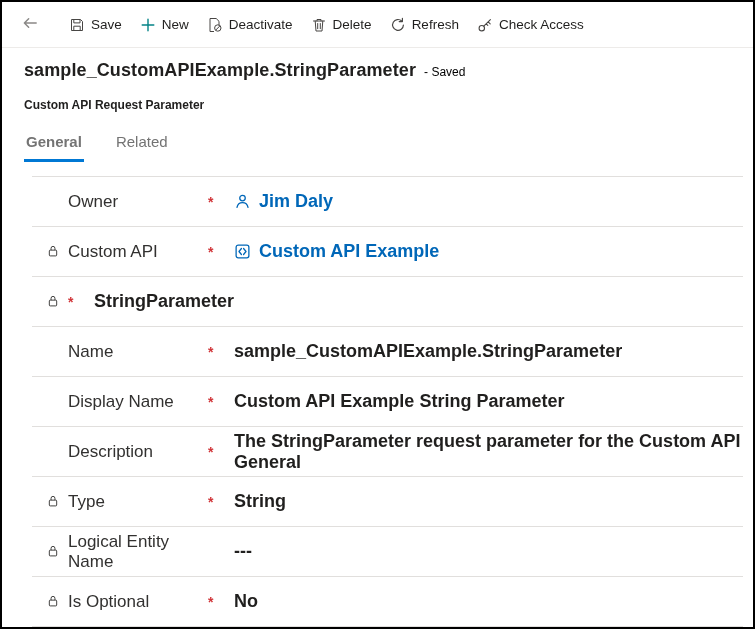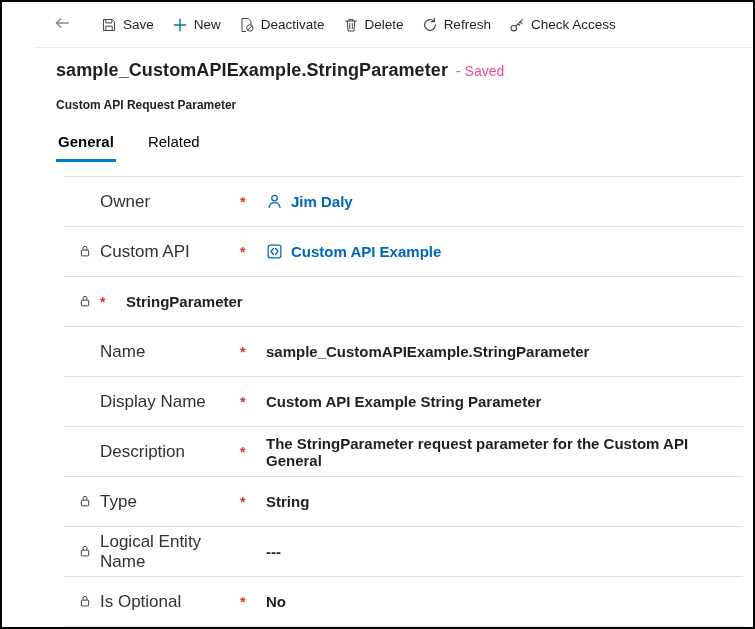--- a/index.html
+++ b/index.html
@@ -1,48 +1,48 @@
 <!DOCTYPE html>
 <html><head>
 <meta charset="utf-8">
 <style>
   * { margin:0; padding:0; box-sizing:border-box; font-family:"Liberation Sans", sans-serif; }
   body { background:#fff; }
-  .frame { width:755px; height:629px; border:2px solid #000; background:#fff; overflow:hidden;padding-left:32px; }
+  .frame { width:755px; height:629px; border:2px solid #000; background:#fff; overflow:hidden; }
 
   
   .toolbar { display:flex; align-items:center; height:46px; padding:0 8px 0 12px; border-bottom:1px solid #edebe9; }
   .back-btn { background:none; border:none; width:32px; height:32px; color:#8a8886; cursor:pointer; display:flex; align-items:center; justify-content:center; margin-right:14px; flex:none; }
   .back-btn svg { width:18px; height:18px; }
   .tb-buttons { display:flex; align-items:center; }
   .tb-btn { display:flex; align-items:center; gap:6px; background:none; border:none; cursor:pointer; padding:7px 9px; font-size:13.5px; color:#201f1e; white-space:nowrap; }
   .tb-icon { width:16px; height:16px; color:#484644; display:inline-flex; flex:none; }
   .tb-icon svg { width:100%; height:100%; }
   .tb-icon[data-name="plus-icon"] { color:#038387; }
 
   
   .header { padding:12px 22px 0 22px; }
   .title-line { display:flex; align-items:baseline; gap:8px; }
   .title { font-size:18px; font-weight:bold; color:#201f1e; letter-spacing:0.1px; }
-  .status { font-size:14px; color:#ec4899; }
+  .status { font-size:12px; color:#000000; }
   .subtitle { font-size:12px; font-weight:bold; color:#201f1e; margin-top:17px; }
 
   
   .tabs { display:flex; gap:30px; padding-left:22px; margin-top:17px; }
-  .tab { background:none; border:none; cursor:pointer; font-size:15px; color:#000000; padding:4px 2px 9px 2px; border-bottom:3px solid transparent; }
+  .tab { background:none; border:none; cursor:pointer; font-size:15px; color:#737373; padding:4px 2px 9px 2px; border-bottom:3px solid transparent; }
   .tab.active { font-weight:bold; border-bottom-color:#0078d4; }
 
   
   .form { margin:14px 10px 0 30px; border-top:1px solid #e1dfdd; }
   .form-row { display:flex; align-items:center; height:50px; border-bottom:1px solid #e1dfdd; padding-left:14px; }
   .cell-lock { width:22px; height:15px; color:#3b3a39; display:inline-flex; flex:none; }
   .cell-lock svg { width:14px; height:14px; }
   .cell-label { width:140px; font-size:17px; color:#323130; flex:none; }
   .cell-req { width:26px; font-size:14px; font-weight:bold; color:#d13438; flex:none; }
-  .cell-value { font-size:15px; font-weight:bold; color:#201f1e; display:flex; align-items:center; gap:8px; cursor:text; }
+  .cell-value { font-size:18px; font-weight:bold; color:#201f1e; display:flex; align-items:center; gap:8px; cursor:text; }
   .val-icon { width:17px; height:17px; color:#0067b8; display:inline-flex; flex:none; }
   .val-icon svg { width:100%; height:100%; }
   .val-link { color:#0067b8; text-decoration:none; font-weight:bold; cursor:pointer; }
 </style>
 </head>
 <body>
 
 <div class="frame" data-name="app-window">
 
   <div class="toolbar" data-name="command-bar">

